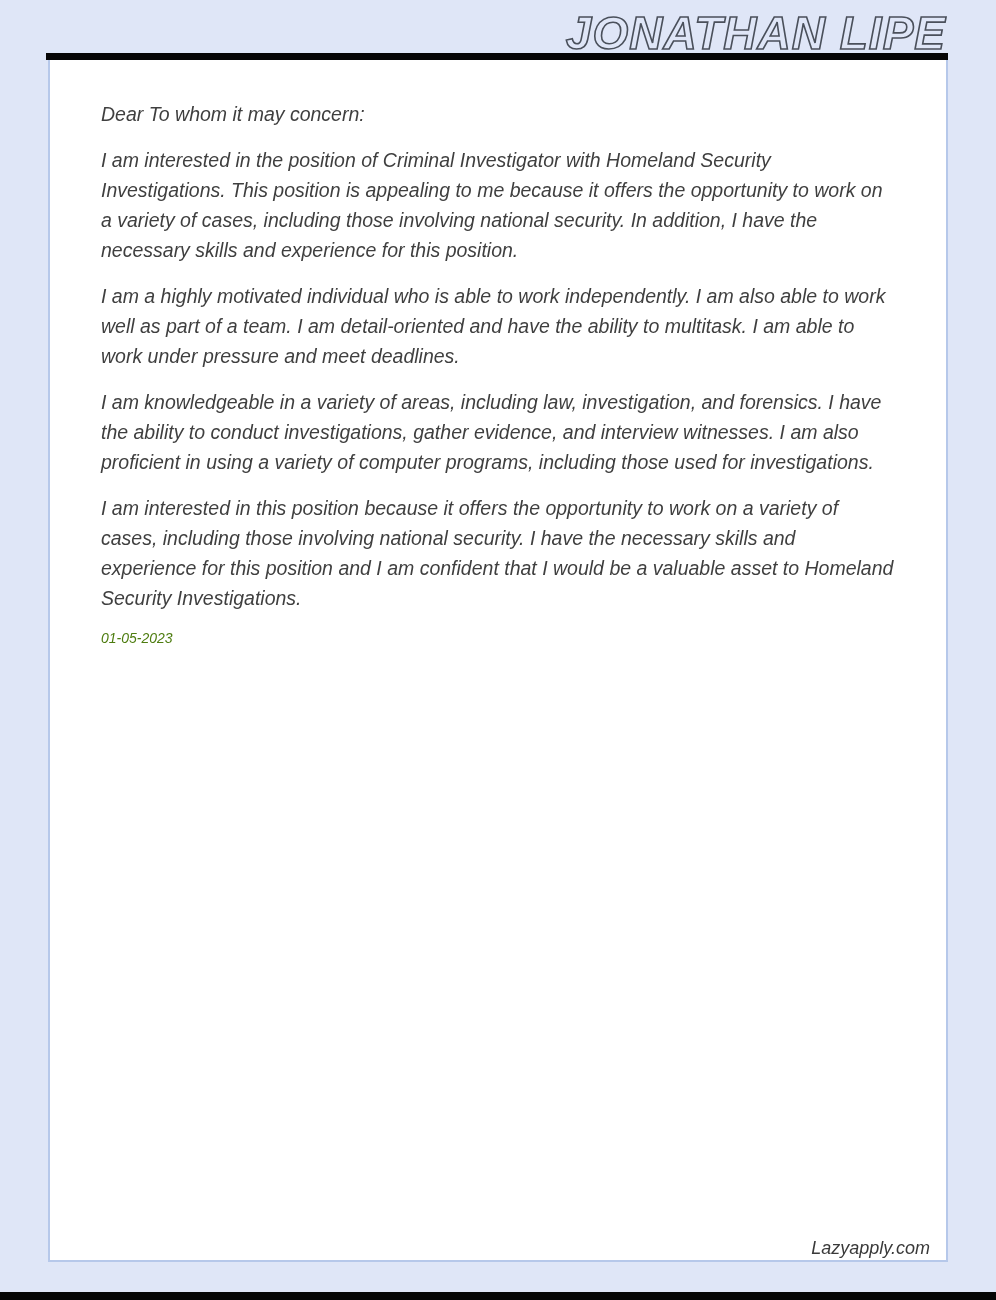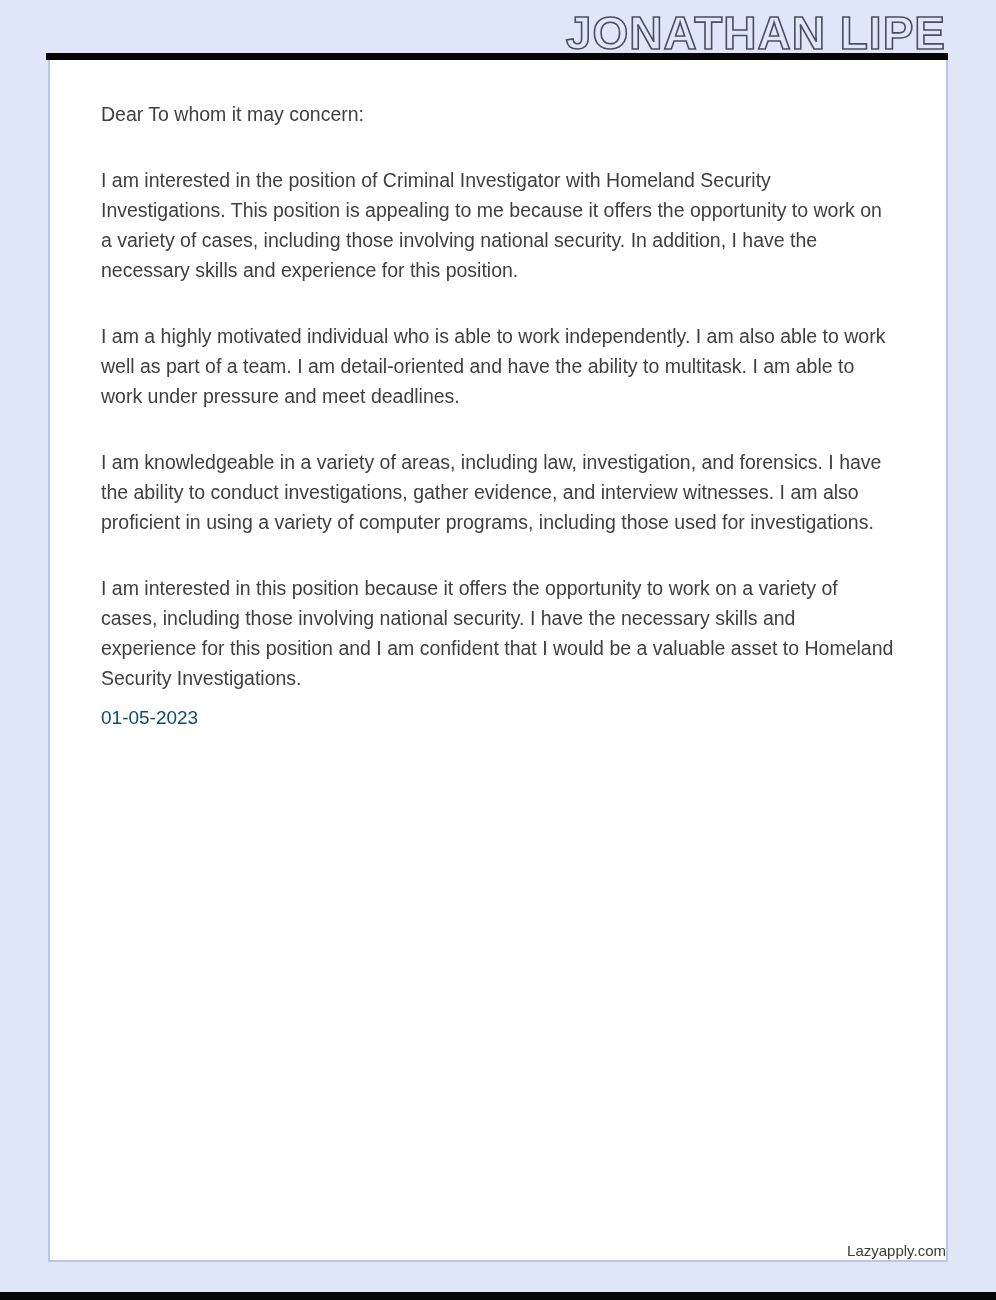--- a/index.html
+++ b/index.html
@@ -5,20 +5,21 @@
   * { margin: 0; padding: 0; box-sizing: border-box; }
   html, body {
     width: 996px; height: 1300px;
     font-family: "Liberation Sans", sans-serif;
   }
   .page {
     position: relative;
     width: 996px; height: 1300px;
     background: #dfe6f7;
     overflow: hidden;
+    font-style: italic;
   }
   .header-name {
     position: absolute;
     top: 6px; right: 50px;
     font-size: 46px;
     font-weight: 700;
     letter-spacing: 1px;
     color: transparent;
     -webkit-text-stroke: 1.6px #4a505b;
     white-space: nowrap;
@@ -37,31 +38,31 @@
     border: 2px solid #b6c8ea;
     border-top: none;
     padding: 39px 51px 0 51px;
   }
   .letter-body {
     color: #3f3f3f;
     font-size: 19.5px;
     line-height: 30px;
   }
   .salutation { margin-bottom: 16px; }
-  .para { margin-top: 36px; }
+  .para { margin-top: 16px; }
   .letter-date {
     margin-top: 10px;
-    font-size: 19px;
+    font-size: 14px;
     line-height: 30px;
-    color: #0c4a6e;
+    color: #4d7c0f;
   }
   .footer-brand {
     position: absolute;
-    right: 0; bottom: 1px;
-    font-size: 15px;
+    right: 16px; bottom: 1px;
+    font-size: 18px;
     color: #3a3a3a;
   }
   .bottom-bar {
     position: absolute;
     left: 0; bottom: 0;
     width: 996px; height: 8px;
     background: #060606;
   }
 </style>
 </head>

